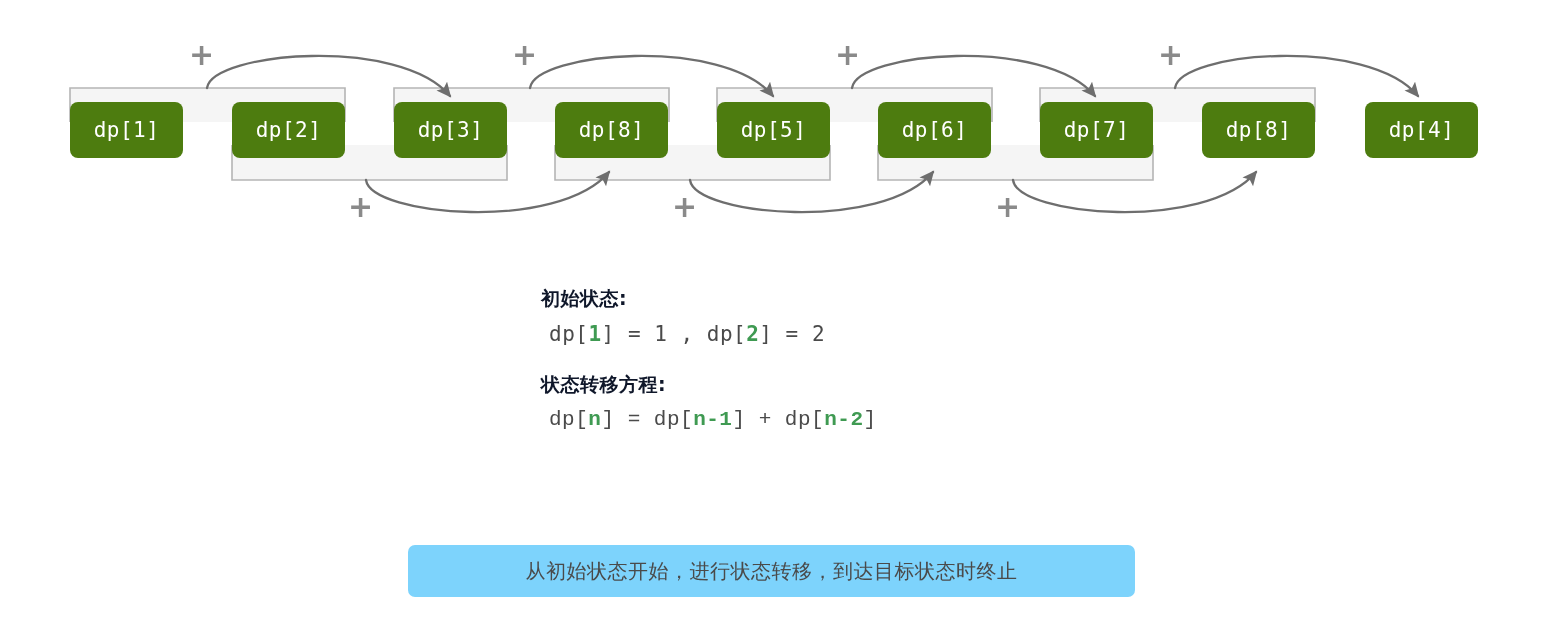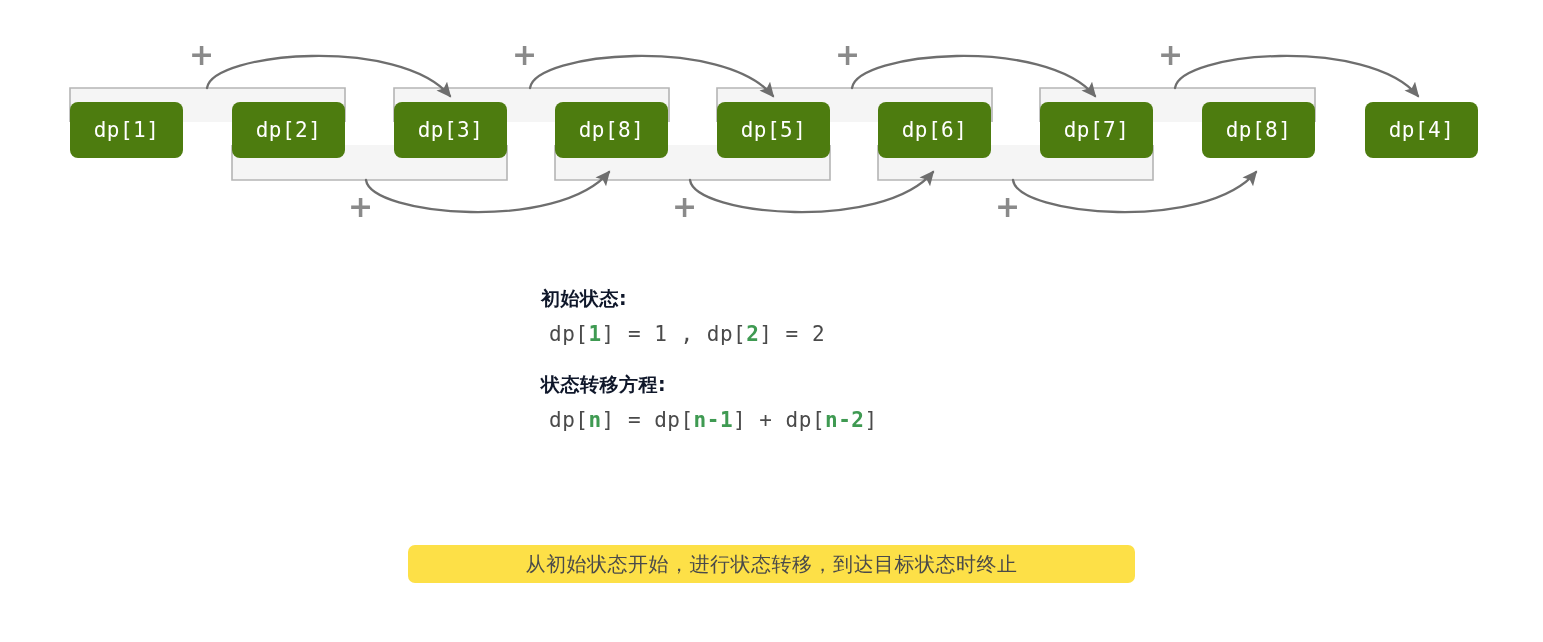--- a/index.html
+++ b/index.html
@@ -76,34 +76,34 @@
     letter-spacing: 0.5px;
   }
   .tp-code {
     font-family: "DejaVu Sans Mono", monospace;
     font-size: 21px;
     color: #4a4a4a;
     margin: 0 0 26px 8px;
     white-space: pre;
     letter-spacing: 0.5px;
   }
-  .tp-code:last-child { margin-bottom: 0; }
+  .tp-code:last-child { margin-bottom: 0; font-family: Liberation Mono, monospace; }
   .idx {
     color: #3f9a52;
     font-weight: bold;
   }
 
   
   #caption-box {
     position: absolute;
     left: 408px;
     top: 545px;
     width: 727px;
-    height: 38px;
-    background: #fde047;
+    height: 52px;
+    background: #7dd3fc;
     border-radius: 7px;
     display: flex;
     align-items: center;
     justify-content: center;
     box-sizing: border-box;
   }
   #caption-text {
     font-family: "DejaVu Sans", "Liberation Sans", sans-serif;
     font-size: 20px;
     color: #4a4a4a;

